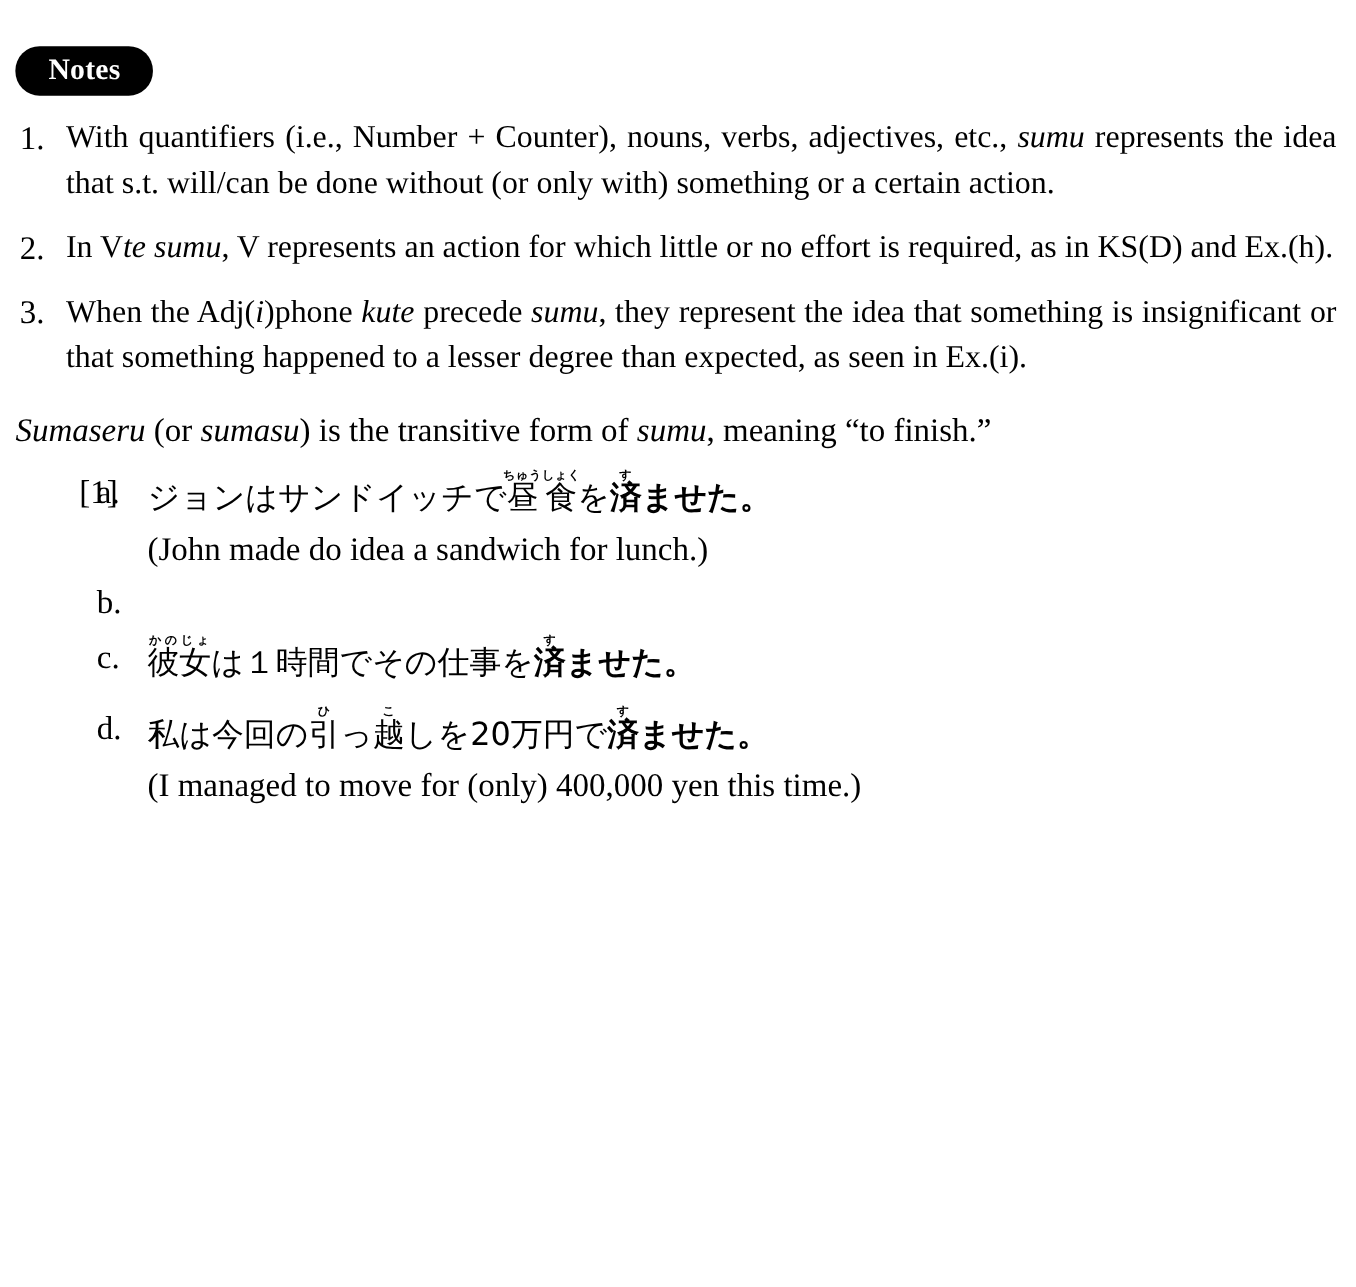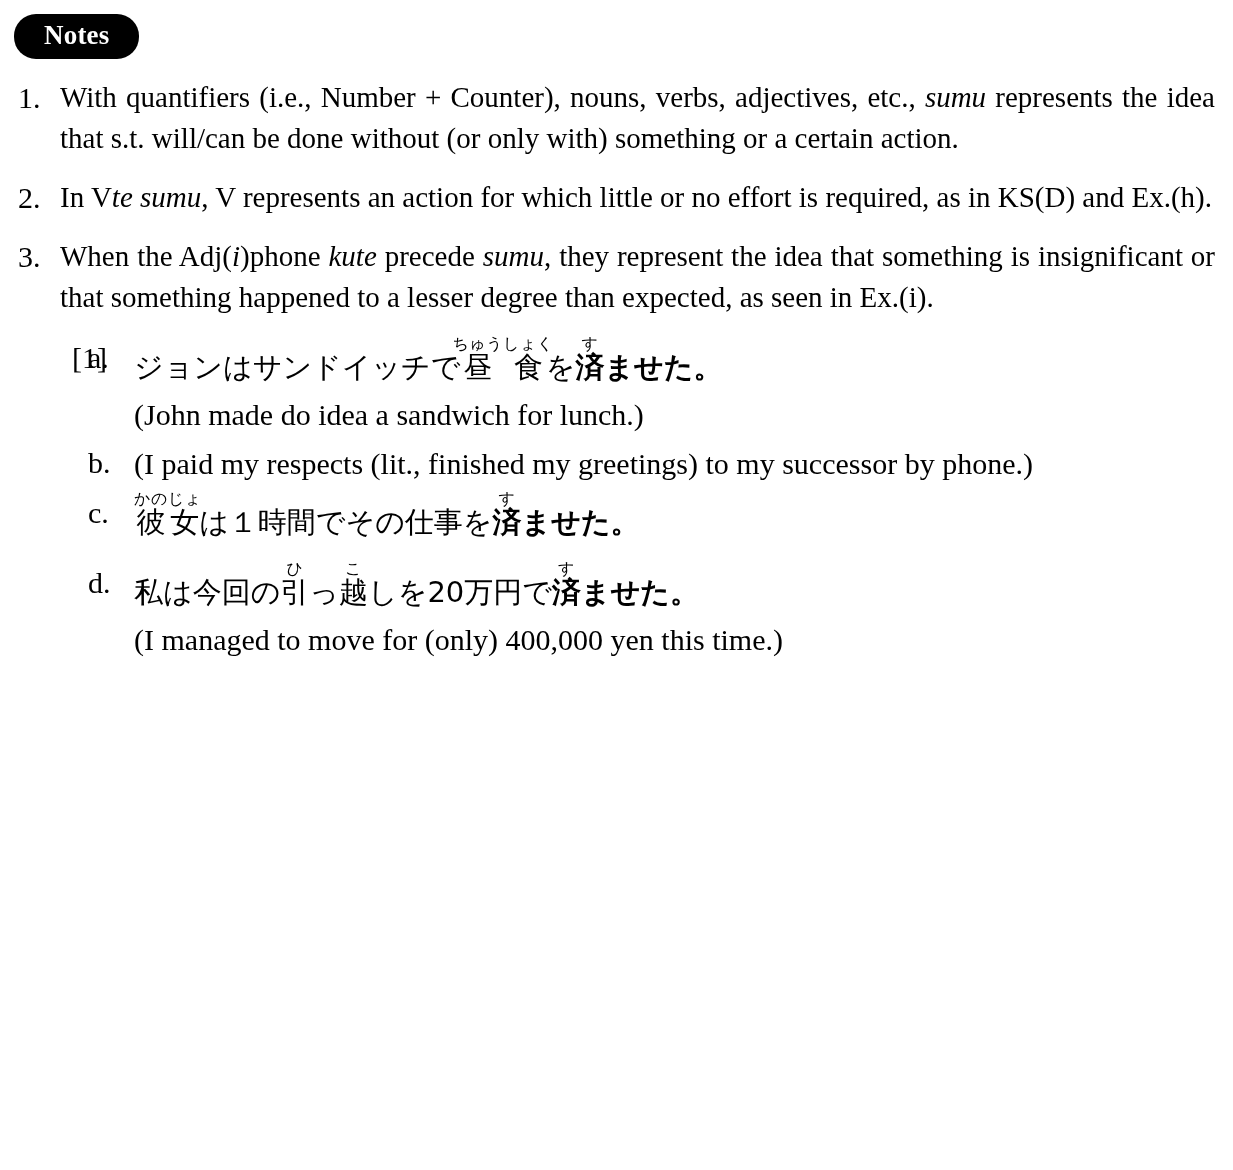--- a/index.html
+++ b/index.html
@@ -13,20 +13,21 @@
     font-family: "Liberation Serif", serif;
     color: #000000;
     overflow: hidden;
   }
   .page {
     position: relative;
     width: 1233px;
     height: 1124px;
     padding: 0;
     box-sizing: border-box;
+    margin-top: 28px;
   }
 
   
   .notes-pill {
     display: inline-block;
     background: #000000;
     color: #ffffff;
     font-family: "Liberation Serif", serif;
     font-weight: bold;
     font-size: 27px;
@@ -109,23 +110,23 @@
   }
   .jp {
     font-family: "DejaVu Sans", sans-serif;
     font-size: 29px;
     line-height: 50px;
     white-space: nowrap;
   }
   .jp b { font-weight: bold; }
   ruby { ruby-position: over; }
   rt {
-    font-size: 16px;
+    font-size: 11px;
     font-family: "DejaVu Sans", sans-serif;
-    font-weight: normal;
+    font-weight: bold;
     line-height: 1;
     letter-spacing: 0.5px;
   }
   .en {
     font-size: 30px;
     line-height: 41px;
     text-align: justify;
     margin-top: 2px;
   }
   .gap-sm { height: 6px; }
@@ -147,39 +148,39 @@
       <div class="note-num">2.</div>
       <div class="note-text"><span>In V</span><span class="ital">te sumu</span><span>, V represents an action for which little or no effort is required, as in KS(D) and Ex.(h).</span></div>
     </div>
     <div class="note-item">
       <div class="note-num">3.</div>
       <div class="note-text"><span>When the Adj(</span><span class="ital">i</span><span>)phone </span><span class="ital">kute</span><span> precede </span><span class="ital">sumu</span><span>, they represent the idea that something is insignificant or that something happened to a lesser degree than expected, as seen in Ex.(i).</span></div>
     </div>
   </div>
 
 
+  <div class="rel-intro"><span class="ital">Sumaseru</span><span> (or </span><span class="ital">sumasu</span><span>) is the transitive form of </span><span class="ital">sumu</span><span>, meaning “to finish.”</span></div>
 
   <div class="examples">
 
     <div class="ex-row">
       <div class="ex-tag">[1]</div>
       <div class="ex-letter">a.</div>
       <div class="ex-body">
         <div class="jp"><span>ジョンはサンドイッチで</span><ruby>昼食<rt>ちゅうしょく</rt></ruby><span>を</span><b><ruby>済<rt>す</rt></ruby></b><b><span>ませた。</span></b></div>
         <div class="en">(John made do idea a sandwich for lunch.)</div>
       </div>
     </div>
 
     <div class="gap-sm"></div>
 
     <div class="ex-row">
       <div class="ex-tag"></div>
       <div class="ex-letter">b.</div>
       <div class="ex-body">
-        <div class="en">(I paid my respects (lit., finished my greetings) to my successor by phone.)</div>
       </div>
     </div>
 
     <div class="gap-sm"></div>
 
     <div class="ex-row">
       <div class="ex-tag"></div>
       <div class="ex-letter">c.</div>
       <div class="ex-body">
         <div class="jp"><ruby>彼女<rt>かのじょ</rt></ruby><span>は１時間でその仕事を</span><b><ruby>済<rt>す</rt></ruby></b><b><span>ませた。</span></b></div>

